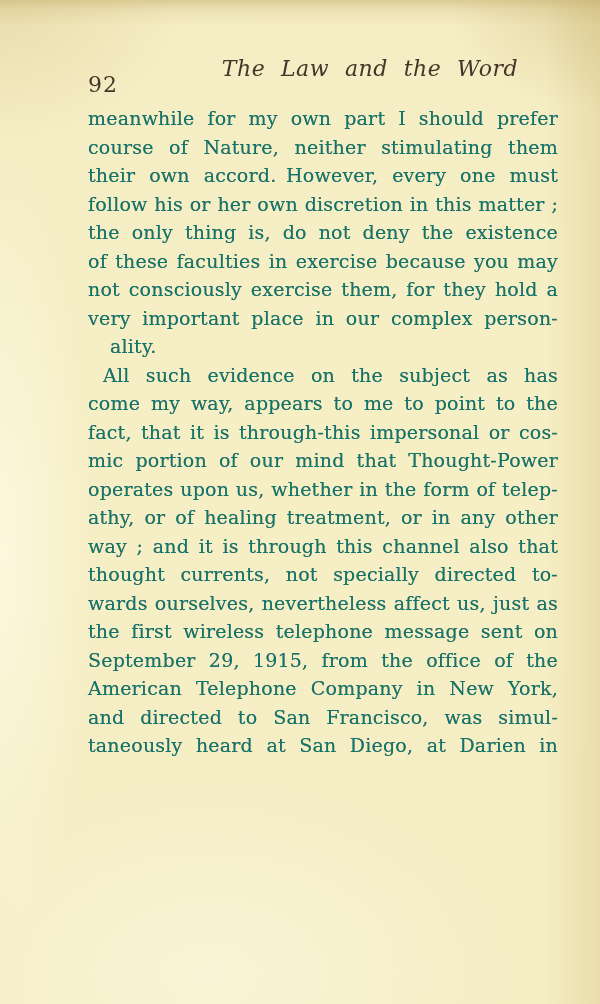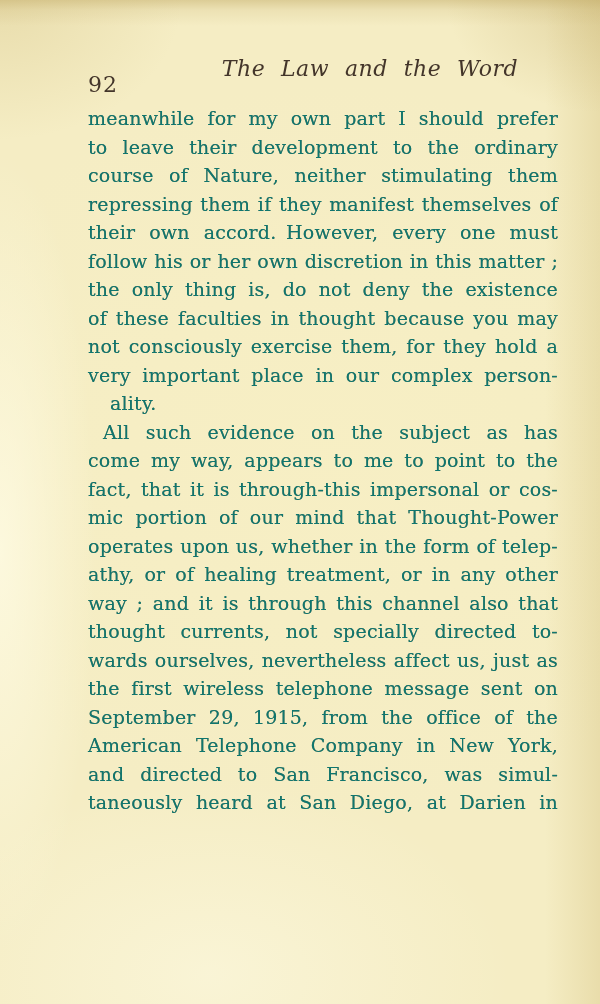--- a/index.html
+++ b/index.html
@@ -85,27 +85,25 @@
 
 <div class="paper"></div>
 
 <div class="page-header">
   <span class="page-number">92</span>
   <span class="running-title">The Law and the Word</span>
 </div>
 
 <div class="body-text">
     <div class="line">meanwhile for my own part I should prefer</div>
-    <div class="line">to leave their development to the ordinary</div>
     <div class="line">course of Nature, neither stimulating them</div>
-    <div class="line">repressing them if they manifest themselves of</div>
     <div class="line">their own accord. However, every one must</div>
     <div class="line">follow his or her own discretion in this matter ;</div>
     <div class="line">the only thing is, do not deny the existence</div>
-    <div class="line">of these faculties in thought because you may</div>
+    <div class="line">of these faculties in exercise because you may</div>
     <div class="line">not consciously exercise them, for they hold a</div>
     <div class="line">very important place in our complex person-</div>
     <div class="line no-justify">ality.</div>
     <div class="line indent">All such evidence on the subject as has</div>
     <div class="line">come my way, appears to me to point to the</div>
     <div class="line">fact, that it is through-this impersonal or cos-</div>
     <div class="line">mic portion of our mind that Thought-Power</div>
     <div class="line">operates upon us, whether in the form of telep-</div>
     <div class="line">athy, or of healing treatment, or in any other</div>
     <div class="line">way ; and it is through this channel also that</div>

